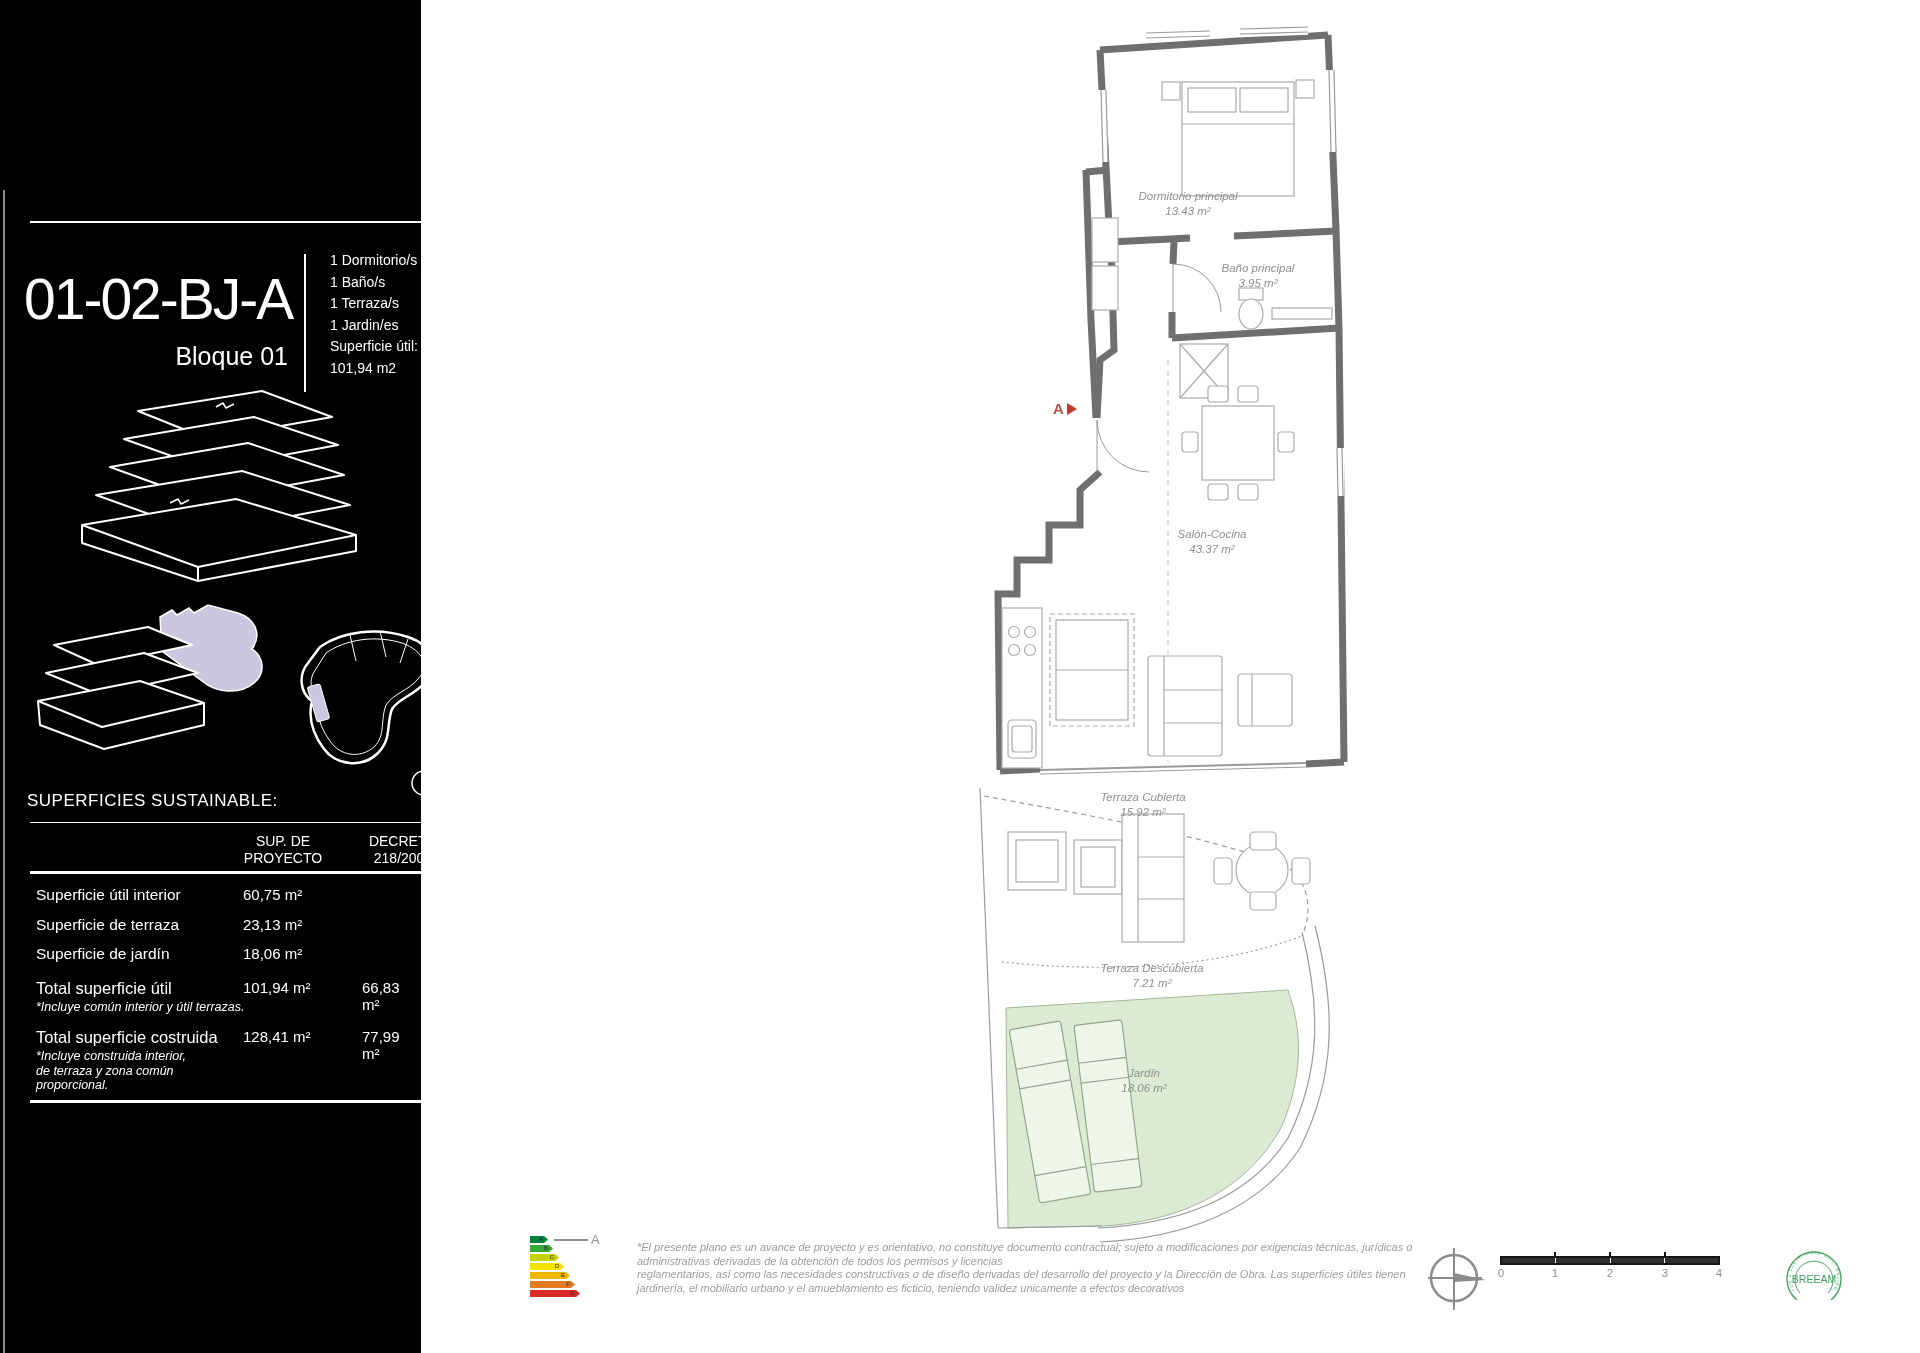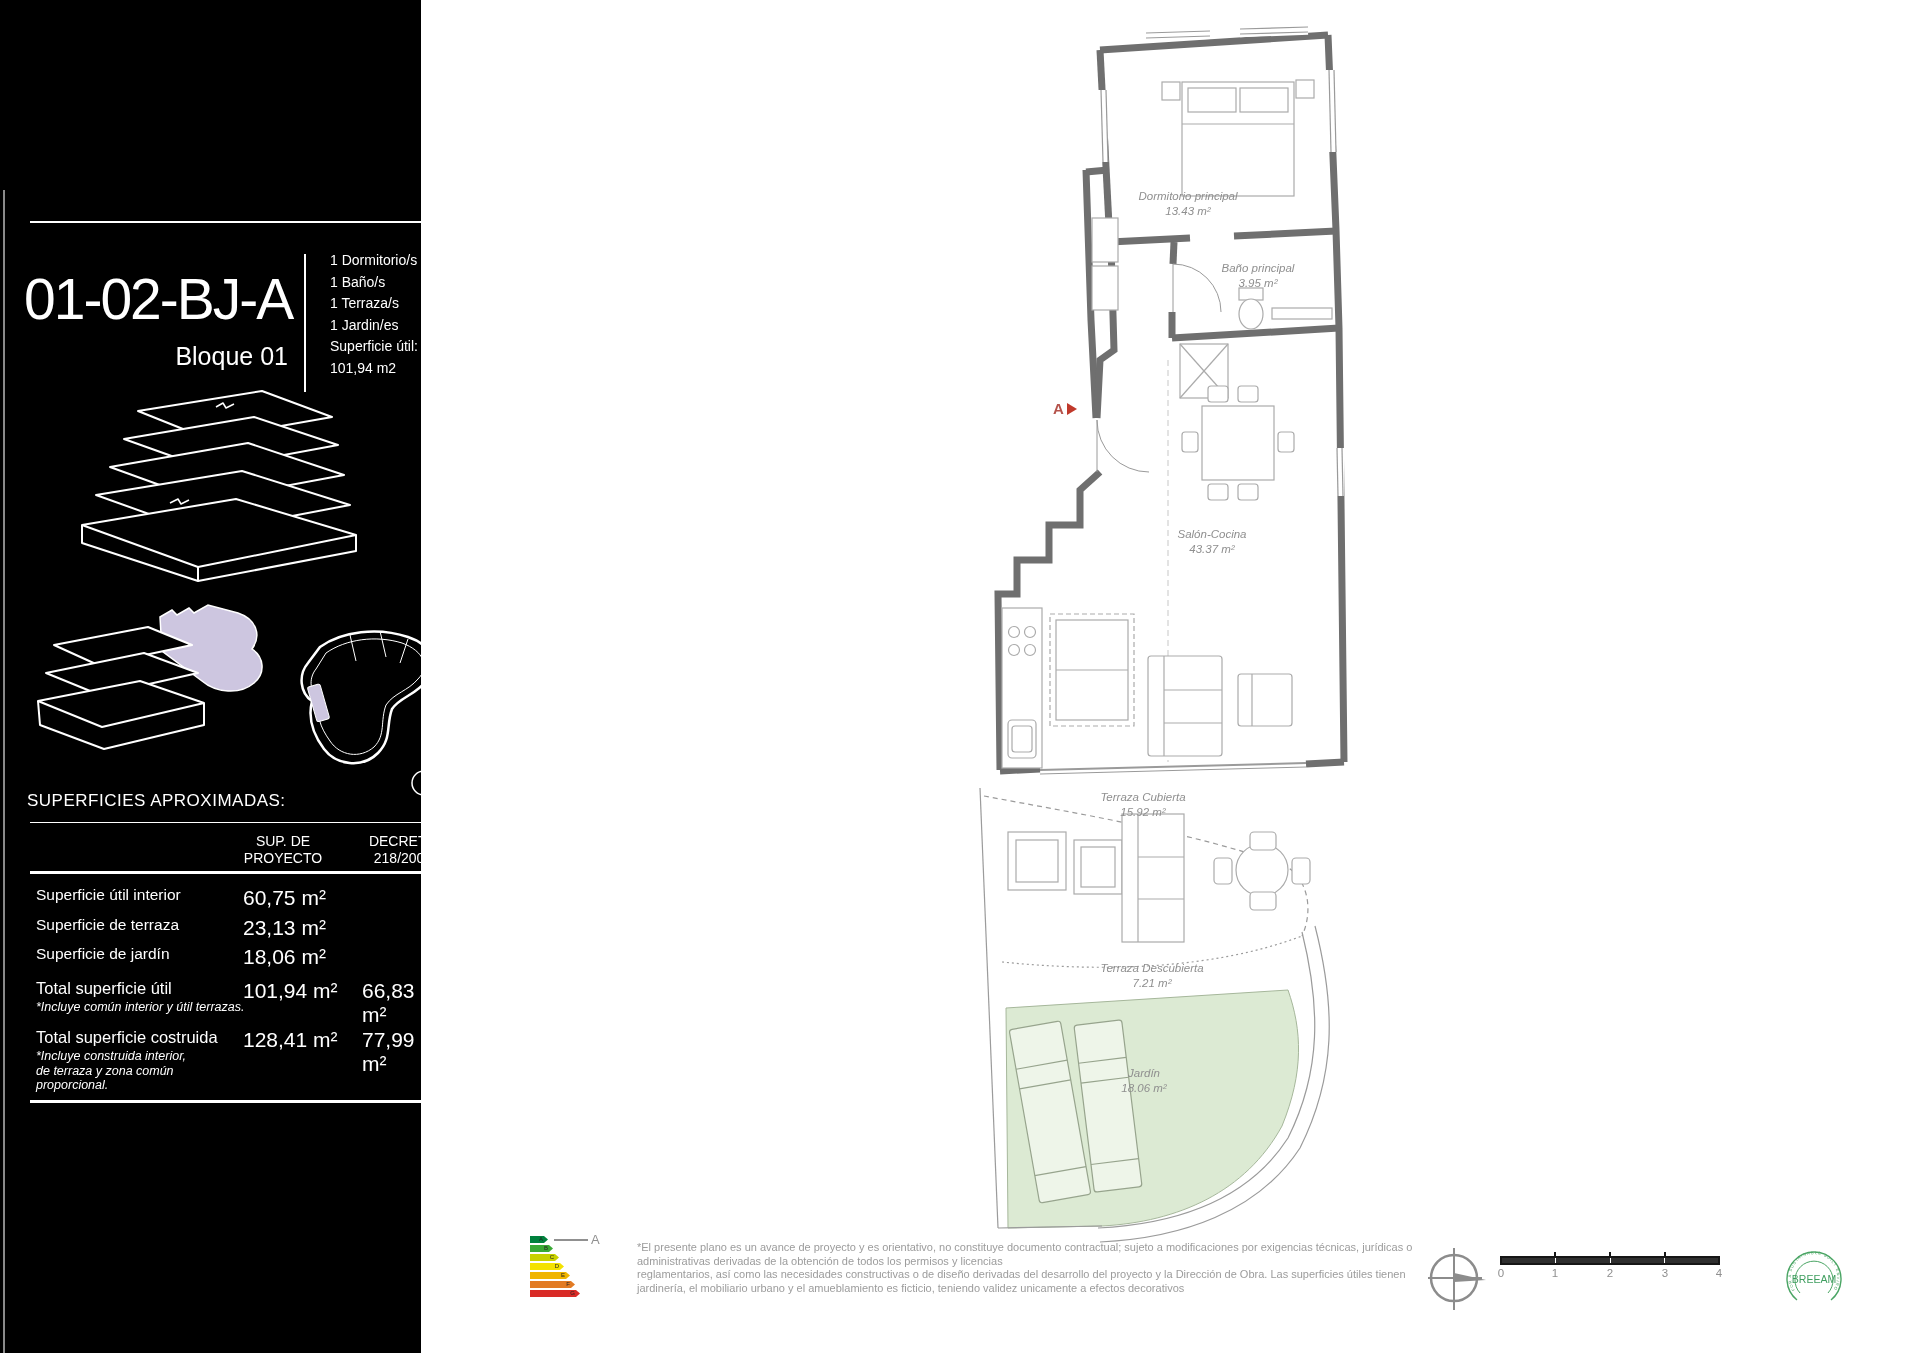--- a/index.html
+++ b/index.html
@@ -13,34 +13,34 @@
   .title-rule{position:absolute;left:30px;top:221px;width:454px;height:2px;background:#fff;}
   .unit-code{position:absolute;left:24px;top:268px;font-size:57px;line-height:62px;letter-spacing:-2px;color:#fff;white-space:nowrap;}
   .bloque{position:absolute;left:88px;top:342px;width:200px;text-align:right;font-size:25px;color:#fff;}
   .v-divider{position:absolute;left:304px;top:254px;width:2px;height:138px;background:#fff;}
   .features{position:absolute;left:330px;top:250px;font-size:14px;line-height:21.5px;color:#fff;}
   .surfaces-heading{position:absolute;left:27px;top:791px;font-size:17px;letter-spacing:.5px;color:#fff;}
 
   .tline{position:absolute;background:#fff;}
   .col-head{position:absolute;width:110px;text-align:center;font-size:14px;line-height:16.5px;color:#fff;white-space:pre-line;}
   .trow-label{position:absolute;left:36px;font-size:15.5px;color:#fff;text-align:center;}
-  .trow-val{position:absolute;font-size:21px;color:#fff;}
+  .trow-val{position:absolute;font-size:15px;color:#fff;}
   .tot-label{position:absolute;left:36px;font-size:16.5px;color:#fff;}
   .note{position:absolute;left:36px;font-size:12.5px;line-height:14.5px;font-style:italic;color:#fff;white-space:pre-line;}
 
   
   .room-label{position:absolute;width:180px;text-align:center;font-size:11.5px;line-height:15px;
               font-style:italic;color:#8f8f8f;}
   .a-marker{position:absolute;left:1053px;top:400px;display:flex;align-items:center;gap:3px;}
   .a-marker .a-letter{font-size:15px;font-weight:bold;color:#b5534b;}
   .a-marker .a-tri{width:0;height:0;border-left:10px solid #c0392b;border-top:6px solid transparent;border-bottom:6px solid transparent;}
 
   
   .disclaimer{position:absolute;left:637px;top:1241px;width:800px;font-size:11px;line-height:13.5px;
-              color:#9c9c9c;}
+              font-style:italic;color:#9c9c9c;}
   .disclaimer div{white-space:nowrap;}
 
   .energy{position:absolute;left:530px;top:1236px;width:110px;height:80px;}
   .e-row{height:7px;margin-bottom:2px;}
   .e-arrow{height:7px;position:relative;clip-path:polygon(0 0,calc(100% - 4px) 0,100% 50%,calc(100% - 4px) 100%,0 100%);
            font-size:6px;line-height:7px;text-align:right;color:#222;padding-right:5px;box-sizing:border-box;overflow:hidden;}
   .e-ind-line{position:absolute;left:24px;top:3px;width:34px;border-top:2px solid #909090;}
   .e-ind-letter{position:absolute;left:61px;top:-4px;font-size:13px;color:#909090;}
 
   .scalebar{position:absolute;left:1500px;top:1252px;width:222px;height:30px;}
@@ -97,21 +97,21 @@
         <path fill="none" stroke="#ffffff" stroke-width="1" d="M306,268 C326,254 356,250 382,258 C404,266 410,282 398,294 C388,306 374,308 366,320 C360,336 366,350 354,362 C340,374 320,371 310,356 C300,342 296,330 300,316 C290,308 288,294 296,284 Z"></path>
         <path stroke="#ffffff" stroke-width="1" fill="none" d="M330,250 L336,276 M360,246 L366,272 M388,254 L380,278"></path>
         <rect x="292" y="300" width="13" height="36" rx="2" fill="#cdc6e0" stroke="#ffffff" stroke-width="1" transform="rotate(-16 298 318)"></rect>
       </g>
       <g stroke="#ffffff" fill="none" stroke-width="1.5">
         <circle cx="404" cy="398" r="12"></circle>
         <path d="M404,388 L404,398 L410,402"></path>
       </g>
     </svg>
 
-    <div class="surfaces-heading">SUPERFICIES APROXIMADAS:</div>
+    <div class="surfaces-heading">SUPERFICIES SUSTAINABLE:</div>
 
     <div class="tline" style="left:30px;top:822px;width:430px;height:1px;"></div>
     <div class="col-head" style="left:228px;top:833px;">SUP. DE
 PROYECTO</div>
     <div class="col-head" style="left:348px;top:833px;">DECRETO
 218/2005</div>
     <div class="tline" style="left:30px;top:871px;width:430px;height:3px;"></div>
 
     <div class="trow-label" style="top:886px;">Superficie útil interior</div>
     <div class="trow-val" style="left:243px;top:886px;">60,75  m²</div>

